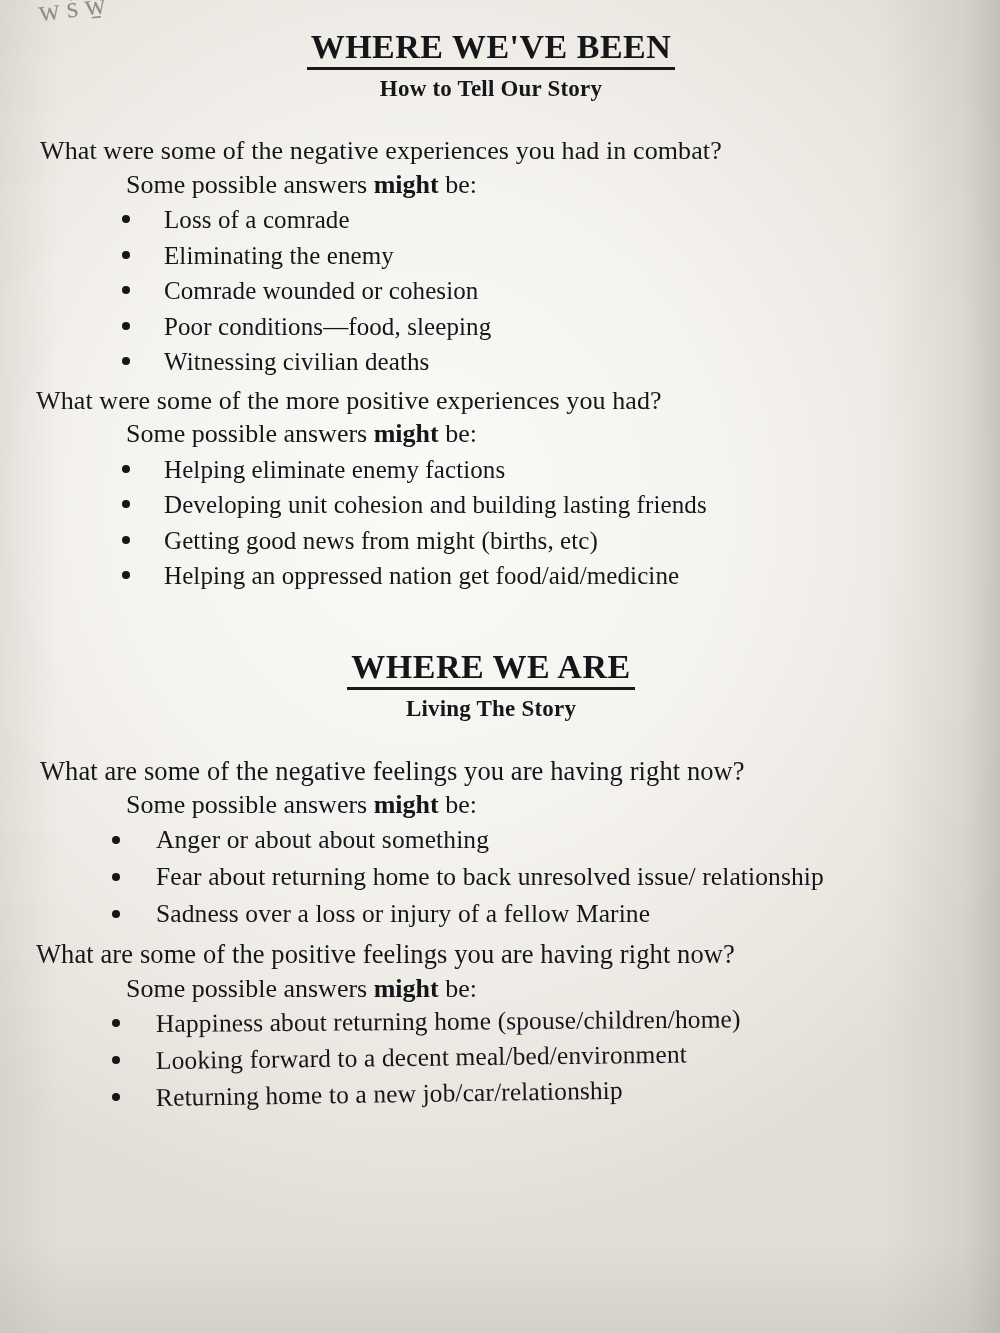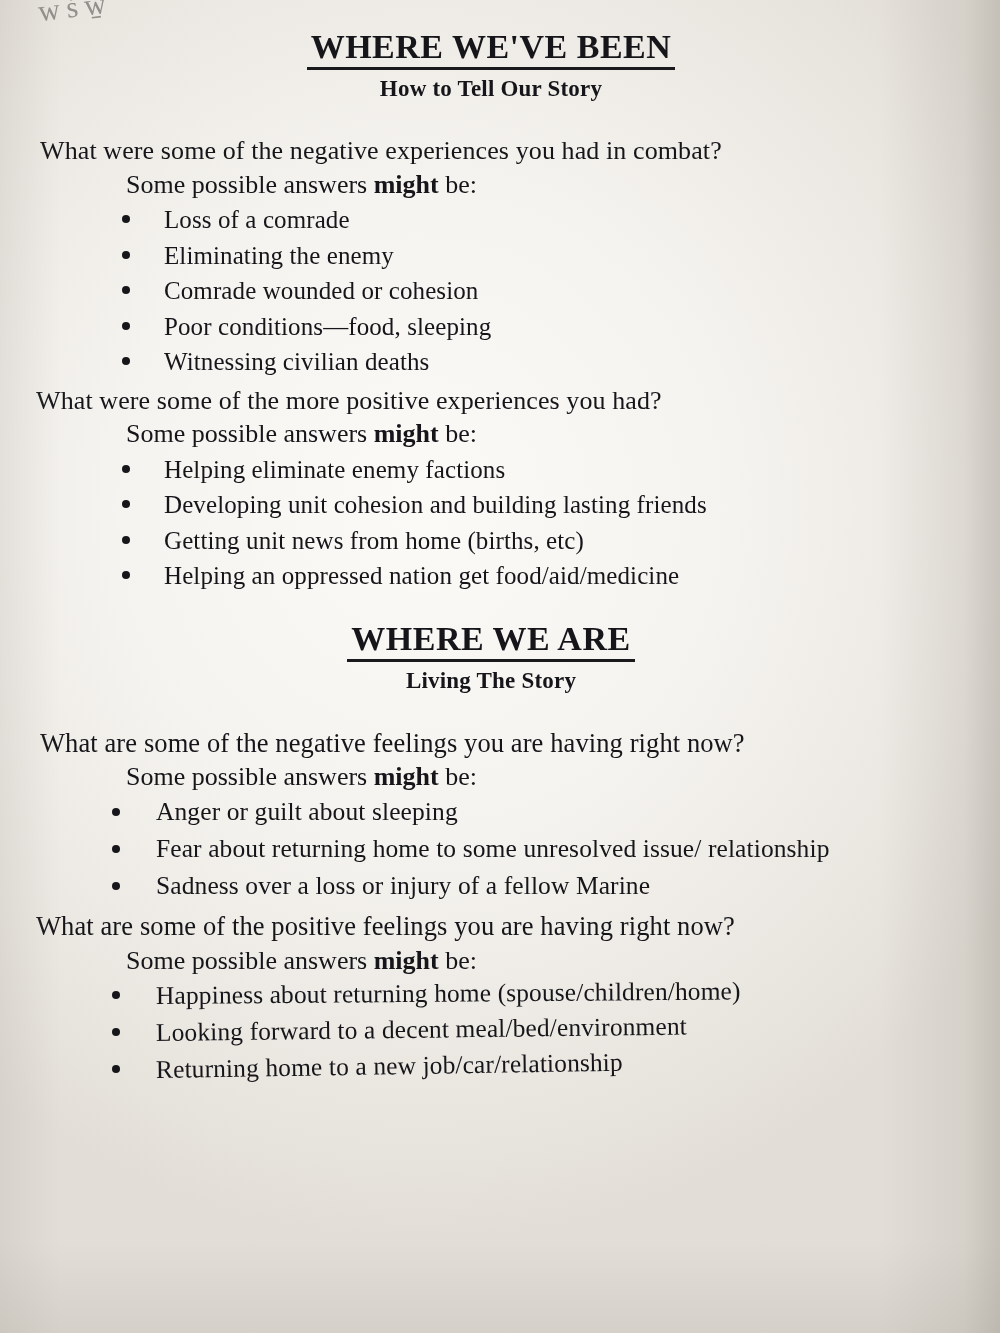--- a/index.html
+++ b/index.html
@@ -115,21 +115,21 @@
     left: 88px;
     top: 0.52em;
     width: 8px;
     height: 8px;
     background: #16161a;
     border-radius: 50%;
     line-height: 0;
   }
 
   
-  .sec2 { margin-top: 26px; }
+  .sec2 { margin-top: 54px; }
   .sec2 .question { font-size: 26.5px; }
   .sec2 ul.answers li { font-size: 25.5px; line-height: 1.45; }
   .sec2 ul.answers li .bullet { left: 78px; }
   .sec2 ul.answers li { padding-left: 122px; }
 
   .skew-a { display: block; transform: rotate(-0.45deg); transform-origin: left center; }
   .skew-b { display: block; transform: rotate(-0.7deg); transform-origin: left center; }
   .skew-c { display: block; transform: rotate(-0.9deg); transform-origin: left center; }
 </style>
 </head>
@@ -157,38 +157,38 @@
           <li><span class="bullet"></span><span>Witnessing civilian deaths</span></li>
         </ul>
       </div>
 
       <div>
         <p class="question q2">What were some of the more positive experiences you had?</p>
         <p class="possible"><span>Some possible answers </span><b>might</b><span> be:</span></p>
         <ul class="answers">
           <li><span class="bullet"></span><span>Helping eliminate enemy factions</span></li>
           <li><span class="bullet"></span><span>Developing unit cohesion and building lasting friends</span></li>
-          <li><span class="bullet"></span><span>Getting unit news from home (births, etc)</span></li>
+          <li><span class="bullet"></span><span>Getting good news from might (births, etc)</span></li>
           <li><span class="bullet"></span><span>Helping an oppressed nation get food/aid/medicine</span></li>
         </ul>
       </div>
     </div>
 
     <div class="sec2">
       <h1 class="section-title">
         <span>WHERE WE ARE</span>
       </h1>
       <h2 class="section-subtitle">Living The Story</h2>
 
       <div>
         <p class="question q1">What are some of the negative feelings you are having right now?</p>
         <p class="possible"><span>Some possible answers </span><b>might</b><span> be:</span></p>
         <ul class="answers">
-          <li><span class="bullet"></span><span>Anger or guilt about sleeping</span></li>
-          <li><span class="bullet"></span><span>Fear about returning home to some unresolved issue/ relationship</span></li>
+          <li><span class="bullet"></span><span>Anger or about about something</span></li>
+          <li><span class="bullet"></span><span>Fear about returning home to back unresolved issue/ relationship</span></li>
           <li><span class="bullet"></span><span>Sadness over a loss or injury of a fellow Marine</span></li>
         </ul>
       </div>
 
       <div>
         <p class="question q2">What are some of the positive feelings you are having right now?</p>
         <p class="possible"><span>Some possible answers </span><b>might</b><span> be:</span></p>
         <ul class="answers">
           <li>
               <span class="bullet"></span>

